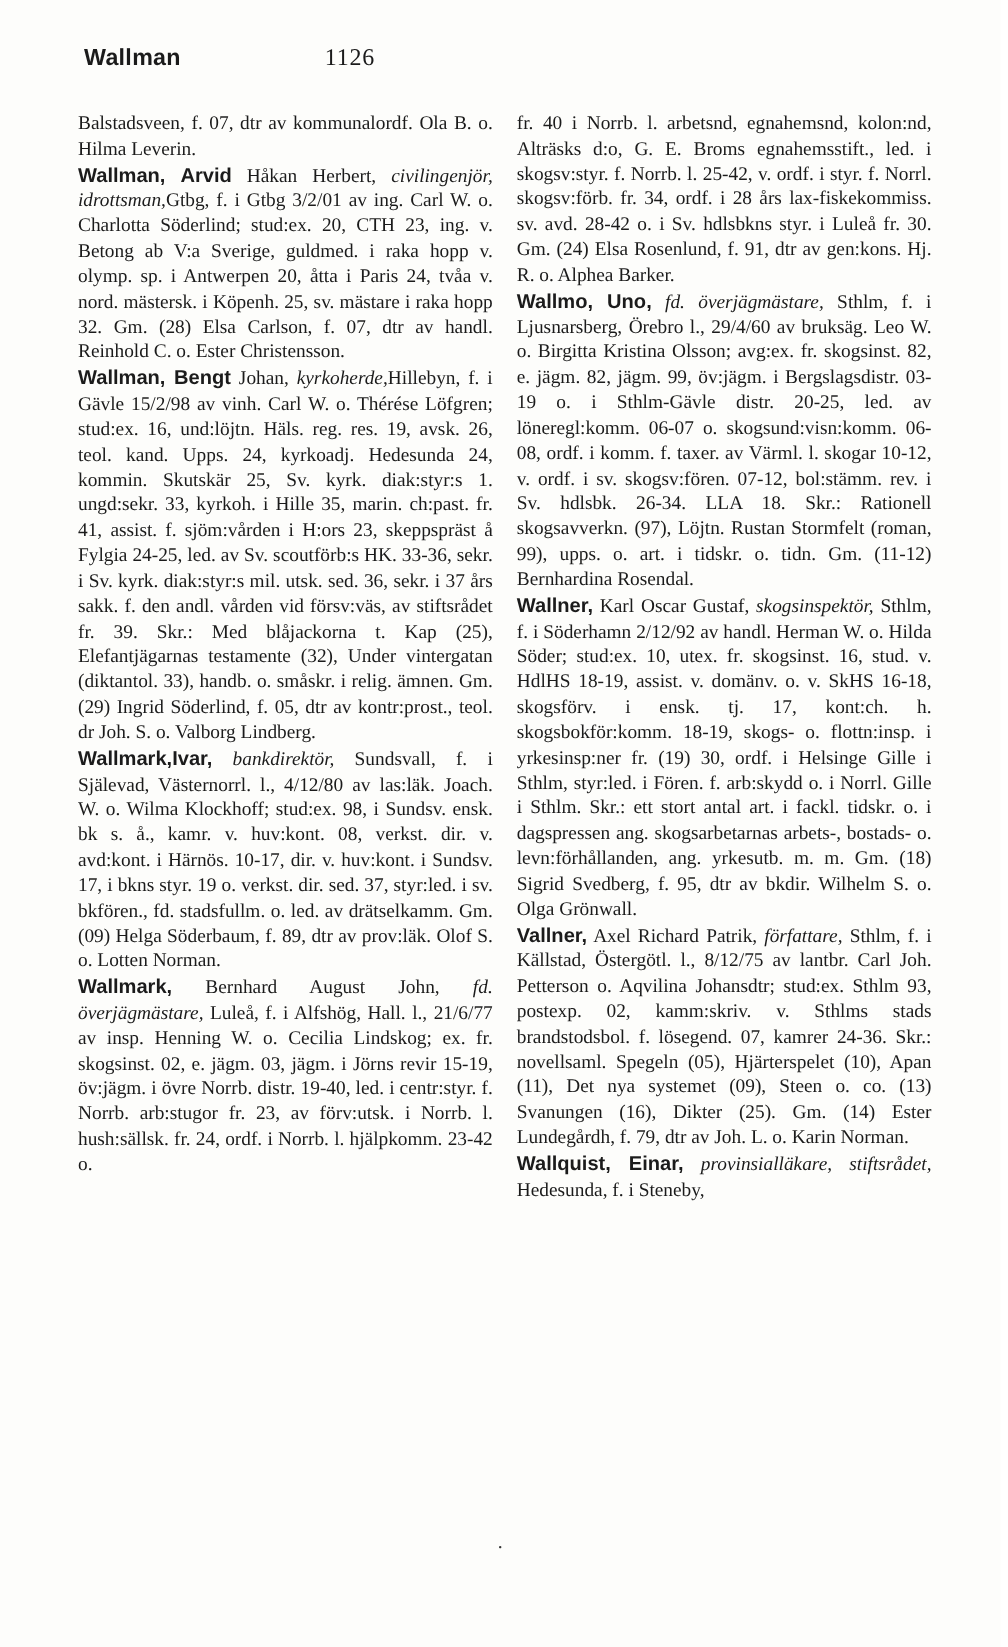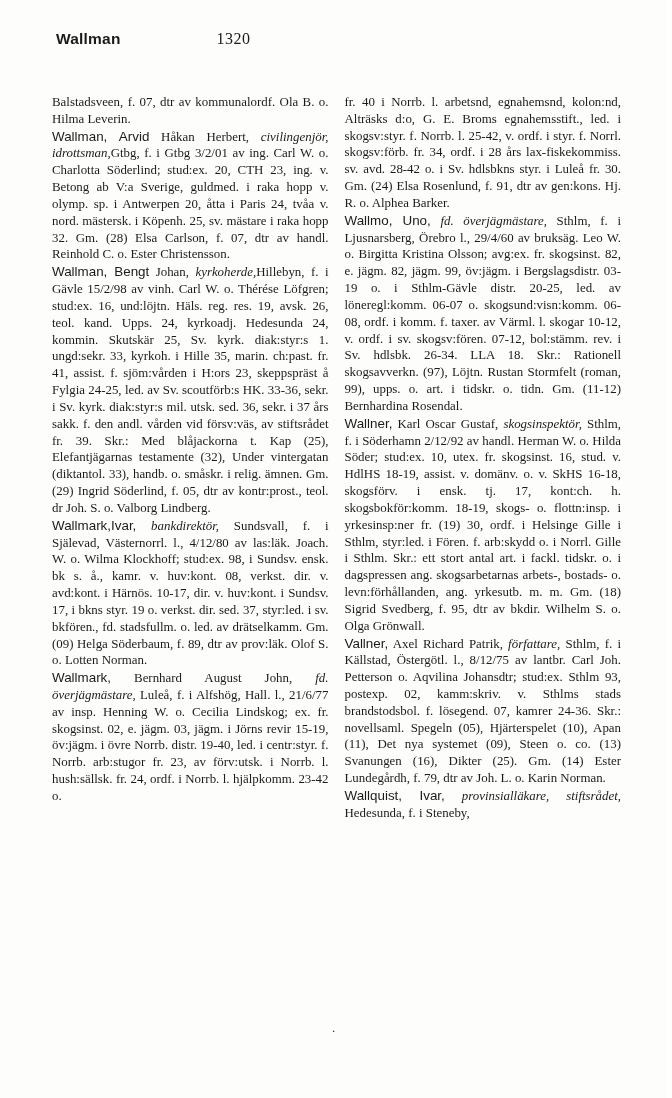--- a/index.html
+++ b/index.html
@@ -39,37 +39,36 @@
     letter-spacing: 0.5px;
   }
   .columns {
     position: absolute;
     top: 74px;
     left: 52px;
     right: 46px;
     bottom: 60px;
     display: flex;
     gap: 16px;
-    margin-top: 20px;
   }
   .col {
     width: 288px;
     font-size: 12.9px;
     line-height: 1.305;
     text-align: justify;
     text-justify: inter-word;
     hyphens: manual;
   }
   .col p {
     margin: 0;
     text-indent: 0;
   }
   .entry-name {
     font-family: "Liberation Sans", sans-serif;
-    font-weight: normal;
+    font-weight: bold;
     font-size: 13.4px;
   }
   .entry-start {
     text-indent: 18px;
   }
   .ital {
     font-style: italic;
   }
   .footer-dot {
     position: absolute;
@@ -81,35 +80,35 @@
     color: #333;
   }
 </style>
 </head>
 <body>
 
 <div id="page">
 
   <div class="header">
     <span class="header-title">Wallman</span>
-    <span class="header-page">1320</span>
+    <span class="header-page">1126</span>
   </div>
 
   <div class="columns">
     <div class="col" id="left-column">
         <p><span>Balstadsveen, f. 07, dtr av kommunalordf. Ola B. o. Hilma Leverin.</span></p>
         <p class="entry-start"><span class="entry-name">Wallman, Arvid</span><span> Håkan Herbert, </span><span class="ital"> civilingenjör, idrottsman,</span><span>Gtbg, f. i Gtbg 3/2/01 av ing. Carl W. o. Charlotta Söderlind; stud:ex. 20, CTH 23, ing. v. Betong ab V:a Sverige, guldmed. i raka hopp v. olymp. sp. i Antwerpen 20, åtta i Paris 24, tvåa v. nord. mästersk. i Köpenh. 25, sv. mästare i raka hopp 32. Gm. (28) Elsa Carlson, f. 07, dtr av handl. Reinhold C. o. Ester Christensson.</span></p>
         <p class="entry-start"><span class="entry-name">Wallman, Bengt</span><span> Johan, </span><span class="ital"> kyrkoherde,</span><span>Hillebyn, f. i Gävle 15/2/98 av vinh. Carl W. o. Thérése Löfgren; stud:ex. 16, und:löjtn. Häls. reg. res. 19, avsk. 26, teol. kand. Upps. 24, kyrkoadj. Hedesunda 24, kommin. Skutskär 25, Sv. kyrk. diak:styr:s 1. ungd:sekr. 33, kyrkoh. i Hille 35, marin. ch:past. fr. 41, assist. f. sjöm:vården i H:ors 23, skeppspräst å Fylgia 24-25, led. av Sv. scoutförb:s HK. 33-36, sekr. i Sv. kyrk. diak:styr:s mil. utsk. sed. 36, sekr. i 37 års sakk. f. den andl. vården vid försv:väs, av stiftsrådet fr. 39. Skr.: Med blåjackorna t. Kap (25), Elefantjägarnas testamente (32), Under vintergatan (diktantol. 33), handb. o. småskr. i relig. ämnen. Gm. (29) Ingrid Söderlind, f. 05, dtr av kontr:prost., teol. dr Joh. S. o. Valborg Lindberg.</span></p>
         <p class="entry-start"><span class="entry-name">Wallmark,Ivar,</span><span class="ital"> bankdirektör,</span><span> Sundsvall, f. i Själevad, Västernorrl. l., 4/12/80 av las:läk. Joach. W. o. Wilma Klockhoff; stud:ex. 98, i Sundsv. ensk. bk s. å., kamr. v. huv:kont. 08, verkst. dir. v. avd:kont. i Härnös. 10-17, dir. v. huv:kont. i Sundsv. 17, i bkns styr. 19 o. verkst. dir. sed. 37, styr:led. i sv. bkfören., fd. stadsfullm. o. led. av drätselkamm. Gm. (09) Helga Söderbaum, f. 89, dtr av prov:läk. Olof S. o. Lotten Norman.</span></p>
         <p class="entry-start"><span class="entry-name">Wallmark,</span><span> Bernhard August John,</span><span class="ital"> fd. överjägmästare,</span><span> Luleå, f. i Alfshög, Hall. l., 21/6/77 av insp. Henning W. o. Cecilia Lindskog; ex. fr. skogsinst. 02, e. jägm. 03, jägm. i Jörns revir 15-19, öv:jägm. i övre Norrb. distr. 19-40, led. i centr:styr. f. Norrb. arb:stugor fr. 23, av förv:utsk. i Norrb. l. hush:sällsk. fr. 24, ordf. i Norrb. l. hjälpkomm. 23-42 o.</span></p>
       </div>
     <div class="col" id="right-column">
         <p><span>fr. 40 i Norrb. l. arbetsnd, egnahemsnd, kolon:nd, Alträsks d:o, G. E. Broms egnahemsstift., led. i skogsv:styr. f. Norrb. l. 25-42, v. ordf. i styr. f. Norrl. skogsv:förb. fr. 34, ordf. i 28 års lax-fiskekommiss. sv. avd. 28-42 o. i Sv. hdlsbkns styr. i Luleå fr. 30. Gm. (24) Elsa Rosenlund, f. 91, dtr av gen:kons. Hj. R. o. Alphea Barker.</span></p>
         <p class="entry-start"><span class="entry-name">Wallmo, Uno,</span><span class="ital"> fd. överjägmästare,</span><span> Sthlm, f. i Ljusnarsberg, Örebro l., 29/4/60 av bruksäg. Leo W. o. Birgitta Kristina Olsson; avg:ex. fr. skogsinst. 82, e. jägm. 82, jägm. 99, öv:jägm. i Bergslagsdistr. 03-19 o. i Sthlm-Gävle distr. 20-25, led. av löneregl:komm. 06-07 o. skogsund:visn:komm. 06-08, ordf. i komm. f. taxer. av Värml. l. skogar 10-12, v. ordf. i sv. skogsv:fören. 07-12, bol:stämm. rev. i Sv. hdlsbk. 26-34. LLA 18. Skr.: Rationell skogsavverkn. (97), Löjtn. Rustan Stormfelt (roman, 99), upps. o. art. i tidskr. o. tidn. Gm. (11-12) Bernhardina Rosendal.</span></p>
         <p class="entry-start"><span class="entry-name">Wallner,</span><span> Karl Oscar Gustaf,</span><span class="ital"> skogsinspektör,</span><span> Sthlm, f. i Söderhamn 2/12/92 av handl. Herman W. o. Hilda Söder; stud:ex. 10, utex. fr. skogsinst. 16, stud. v. HdlHS 18-19, assist. v. domänv. o. v. SkHS 16-18, skogsförv. i ensk. tj. 17, kont:ch. h. skogsbokför:komm. 18-19, skogs- o. flottn:insp. i yrkesinsp:ner fr. (19) 30, ordf. i Helsinge Gille i Sthlm, styr:led. i Fören. f. arb:skydd o. i Norrl. Gille i Sthlm. Skr.: ett stort antal art. i fackl. tidskr. o. i dagspressen ang. skogsarbetarnas arbets-, bostads- o. levn:förhållanden, ang. yrkesutb. m. m. Gm. (18) Sigrid Svedberg, f. 95, dtr av bkdir. Wilhelm S. o. Olga Grönwall.</span></p>
         <p class="entry-start"><span class="entry-name">Vallner,</span><span> Axel Richard Patrik,</span><span class="ital"> författare,</span><span> Sthlm, f. i Källstad, Östergötl. l., 8/12/75 av lantbr. Carl Joh. Petterson o. Aqvilina Johansdtr; stud:ex. Sthlm 93, postexp. 02, kamm:skriv. v. Sthlms stads brandstodsbol. f. lösegend. 07, kamrer 24-36. Skr.: novellsaml. Spegeln (05), Hjärterspelet (10), Apan (11), Det nya systemet (09), Steen o. co. (13) Svanungen (16), Dikter (25). Gm. (14) Ester Lundegårdh, f. 79, dtr av Joh. L. o. Karin Norman.</span></p>
-        <p class="entry-start"><span class="entry-name">Wallquist, Ivar,</span><span class="ital"> provinsialläkare, stiftsrådet,</span><span> Hedesunda, f. i Steneby,</span></p>
+        <p class="entry-start"><span class="entry-name">Wallquist, Einar,</span><span class="ital"> provinsialläkare, stiftsrådet,</span><span> Hedesunda, f. i Steneby,</span></p>
       </div>
   </div>
 
   <div class="footer-dot">.</div>
 
 </div>
 
 </body></html>

